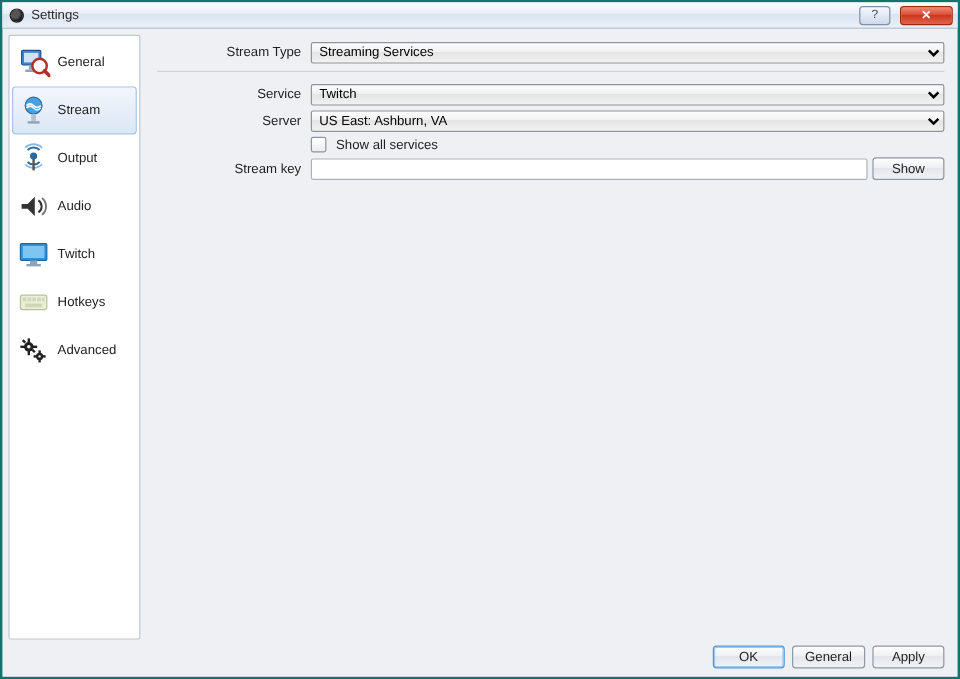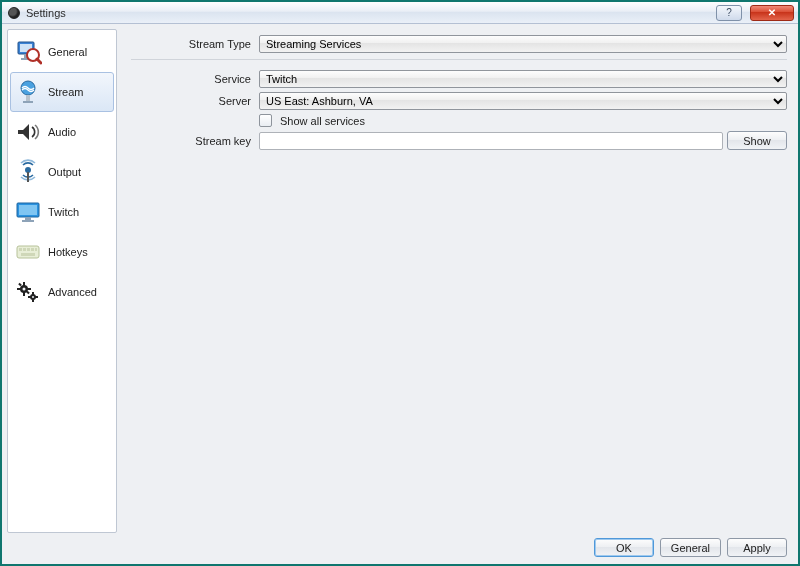--- a/index.html
+++ b/index.html
@@ -209,40 +209,40 @@
               <rect x="12" y="17" width="4" height="6" fill="#b8c2cc"></rect>
               <rect x="9" y="23" width="10" height="2" fill="#8ea3b8"></rect>
             </svg>
           </span>
           <span class="sidelabel">Stream</span>
         </div>
 
         <div class="sideitem">
           <span class="sideicon">
             <svg width="28" height="28" viewBox="0 0 28 28">
-              <path d="M4 12 L9 12 L15 6 L15 22 L9 16 L4 16 Z" fill="#333"></path>
-              <path d="M18 9 A6 6 0 0 1 18 19" stroke="#333" stroke-width="1.6" fill="none"></path>
-              <path d="M21 7 A9 9 0 0 1 21 21" stroke="#777" stroke-width="1.6" fill="none"></path>
-            </svg>
-          </span>
-          <span class="sidelabel">Audio</span>
-        </div>
-
-        <div class="sideitem">
-          <span class="sideicon">
-            <svg width="28" height="28" viewBox="0 0 28 28">
               <circle cx="14" cy="12" r="3" fill="#2a6aa0"></circle>
               <path d="M9 7 A7 7 0 0 1 19 7" stroke="#2a6aa0" stroke-width="1.6" fill="none"></path>
               <path d="M7 5 A10 10 0 0 1 21 5" stroke="#8fb8da" stroke-width="1.6" fill="none"></path>
               <path d="M9 17 A7 7 0 0 0 19 17" stroke="#2a6aa0" stroke-width="1.6" fill="none"></path>
               <path d="M7 19 A10 10 0 0 0 21 19" stroke="#8fb8da" stroke-width="1.6" fill="none"></path>
               <rect x="13" y="14" width="2" height="10" fill="#555"></rect>
             </svg>
           </span>
           <span class="sidelabel">Output</span>
+        </div>
+
+        <div class="sideitem">
+          <span class="sideicon">
+            <svg width="28" height="28" viewBox="0 0 28 28">
+              <path d="M4 12 L9 12 L15 6 L15 22 L9 16 L4 16 Z" fill="#333"></path>
+              <path d="M18 9 A6 6 0 0 1 18 19" stroke="#333" stroke-width="1.6" fill="none"></path>
+              <path d="M21 7 A9 9 0 0 1 21 21" stroke="#777" stroke-width="1.6" fill="none"></path>
+            </svg>
+          </span>
+          <span class="sidelabel">Audio</span>
         </div>
 
         <div class="sideitem">
           <span class="sideicon">
             <svg width="28" height="28" viewBox="0 0 28 28">
               <rect x="3" y="5" width="22" height="14" rx="1" fill="#2b93e0" stroke="#1d65a0"></rect>
               <rect x="5" y="7" width="18" height="10" fill="#7fc5f2"></rect>
               <rect x="11" y="19" width="6" height="3" fill="#8ea3b8"></rect>
               <rect x="8" y="22" width="12" height="2" fill="#8ea3b8"></rect>
             </svg>

